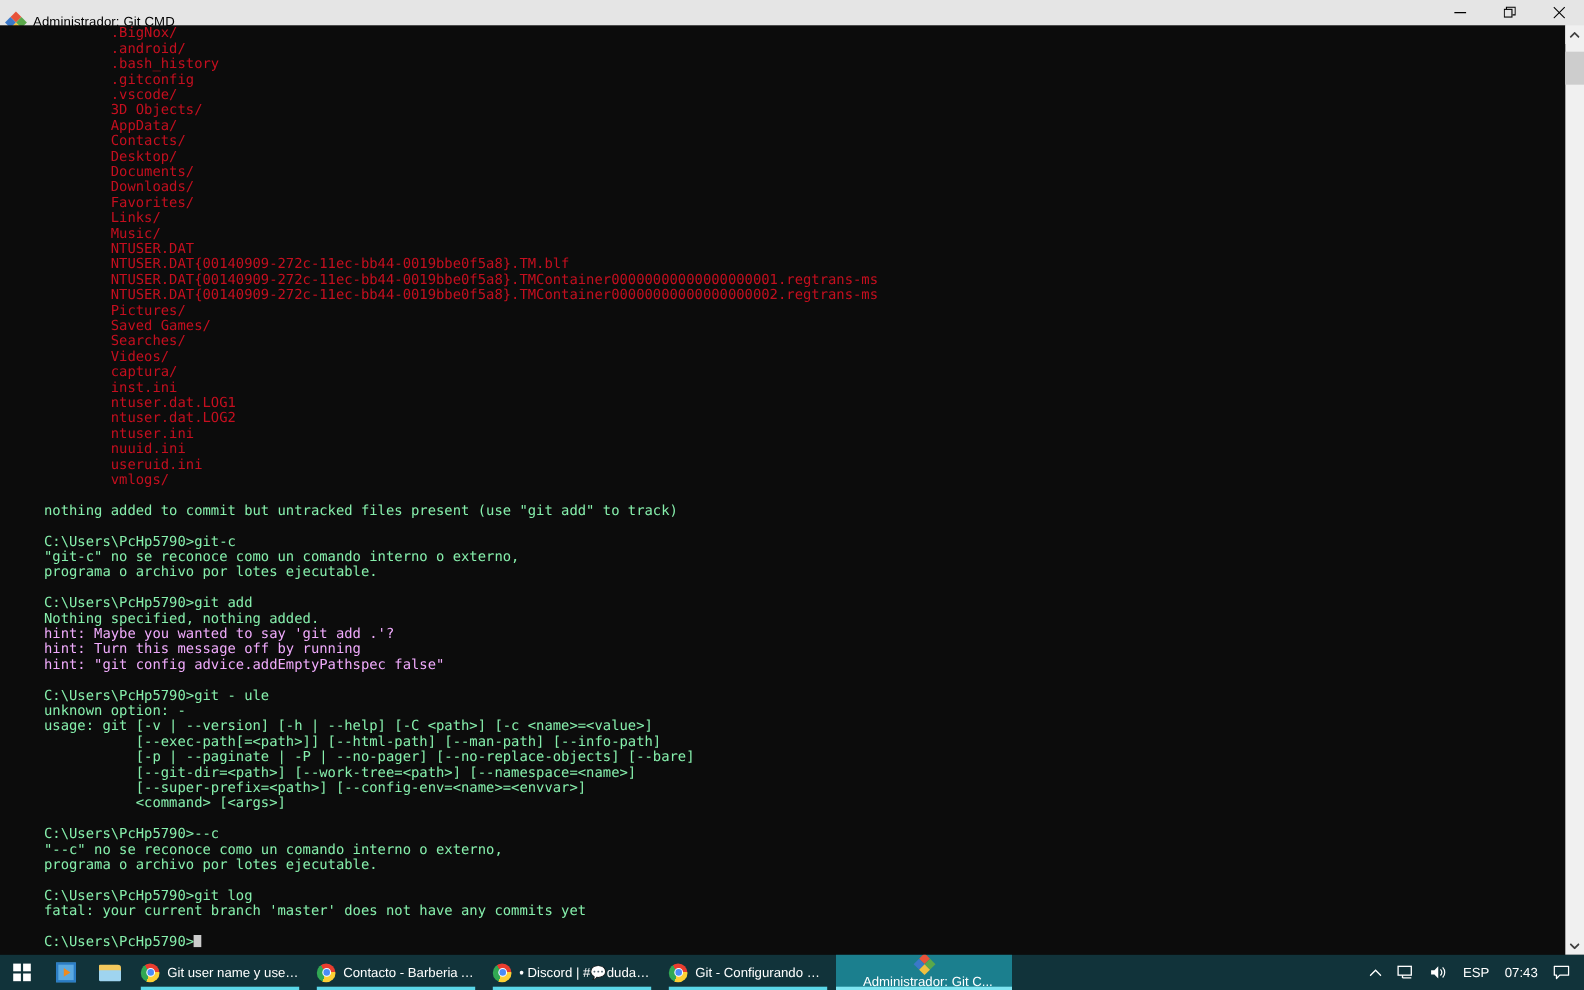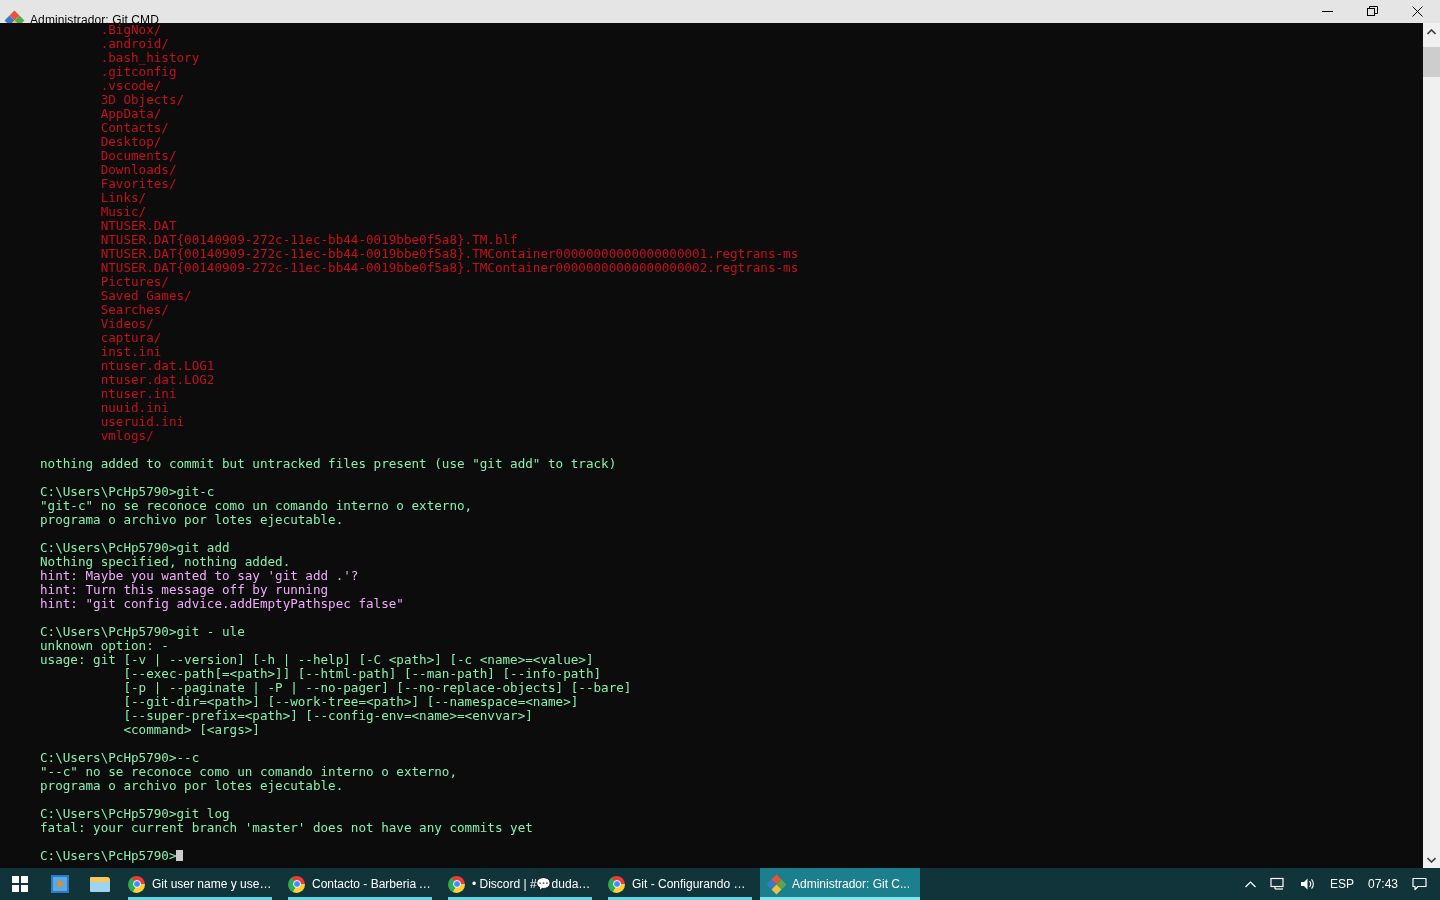--- a/index.html
+++ b/index.html
@@ -202,21 +202,21 @@
   .task-item {
     min-width: 160px;
     max-width: 160px;
     display: flex;
     align-items: center;
     padding: 0 8px;
     position: relative;
     box-sizing: border-box;
     overflow: hidden;
   }
-  .task-item.active { background: #1b7f8e; }
+  .task-item.active { background: #1b7f8e; flex-direction: column; }
   .task-underline {
     position: absolute;
     left: 8px; right: 8px;
     bottom: 0;
     height: 3px;
     background: #5ad7e8;
   }
   .task-item.active .task-underline { background: #7fe6f2; left: 0; right: 0; }
   .task-label {
     font-family: "Liberation Sans", sans-serif;

